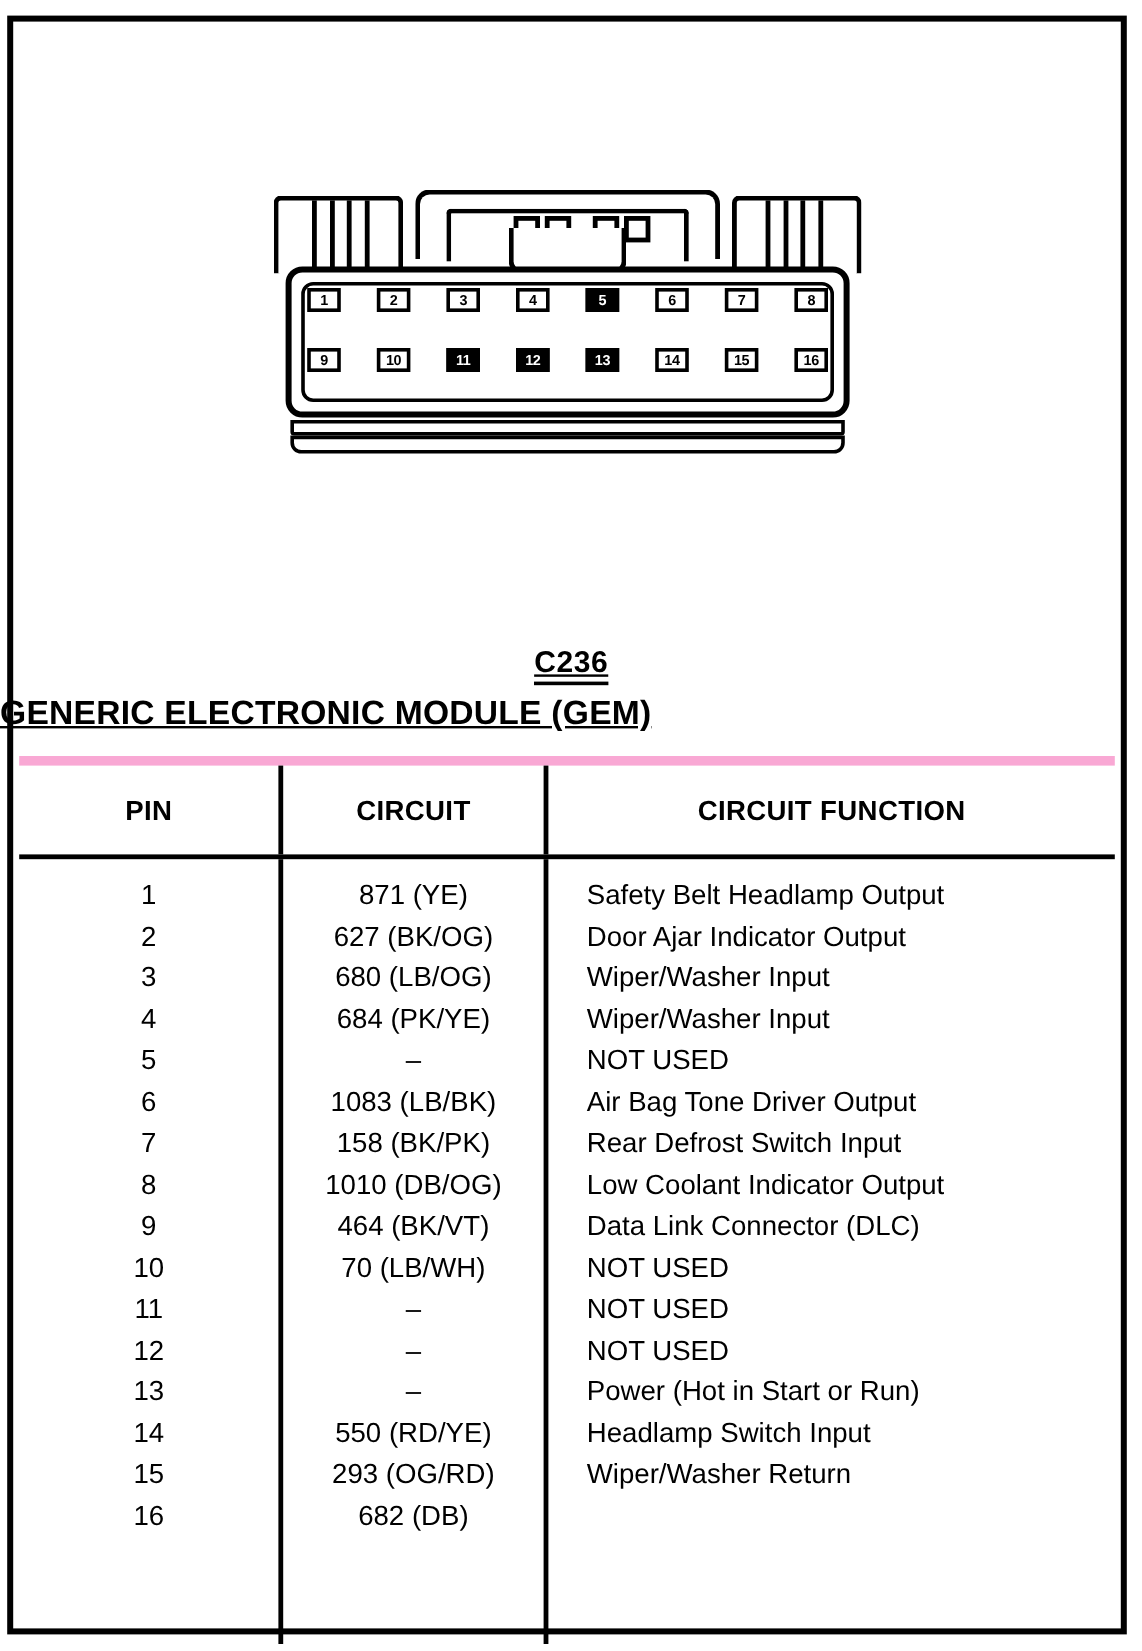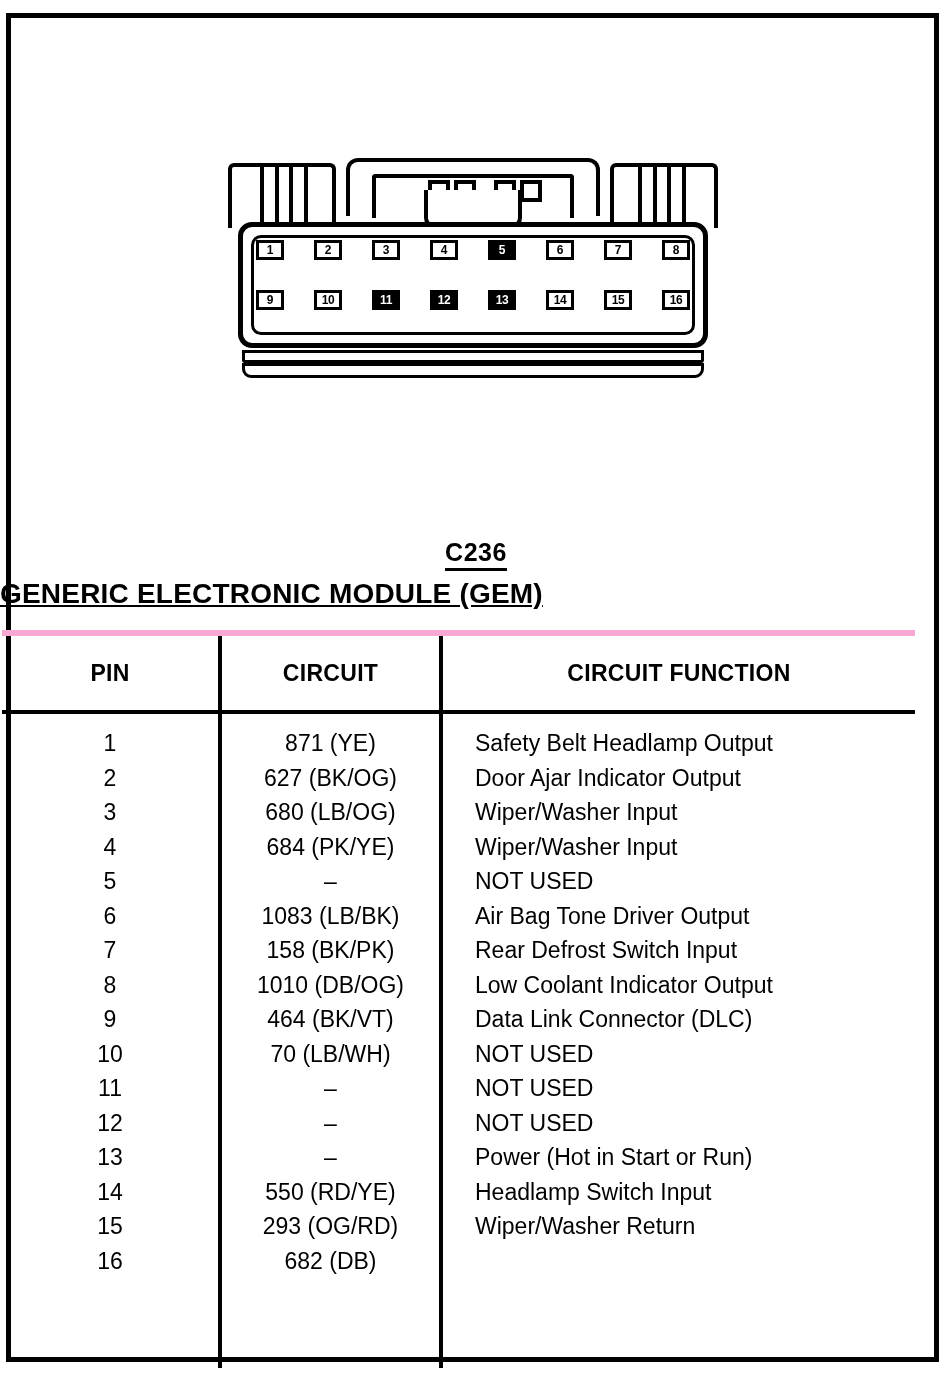--- a/index.html
+++ b/index.html
@@ -194,46 +194,47 @@
   
   #connector-id {
     position: absolute;
     left: 0;
     right: 0;
     top: 538px;
     text-align: center;
     font-size: 25px;
     font-weight: bold;
     letter-spacing: 0.5px;
+    text-decoration: underline;
   }
   #connector-id span {
     border-bottom: 3px solid #000;
     padding-bottom: 2px;
   }
   #connector-name {
     position: absolute;
     left: 0;
     right: 0;
     top: 578px;
     text-align: left;
     font-size: 28px;
     font-weight: bold;
     letter-spacing: 0.2px;
     text-decoration: underline;
   }
 
   
   #pin-table {
     position: absolute;
-    left: 2px;
+    left: 16px;
     top: 630px;
     width: 913px;
     height: 732px;
     box-sizing: border-box;
-    border-top: 6px solid #f9a8d4;
+    border-top: 8px solid #f9a8d4;
   }
   #table-header {
     position: relative;
     height: 74px;
     border-bottom: 4px solid #000;
     display: flex;
   }
   .hcell {
     display: flex;
     align-items: center;

